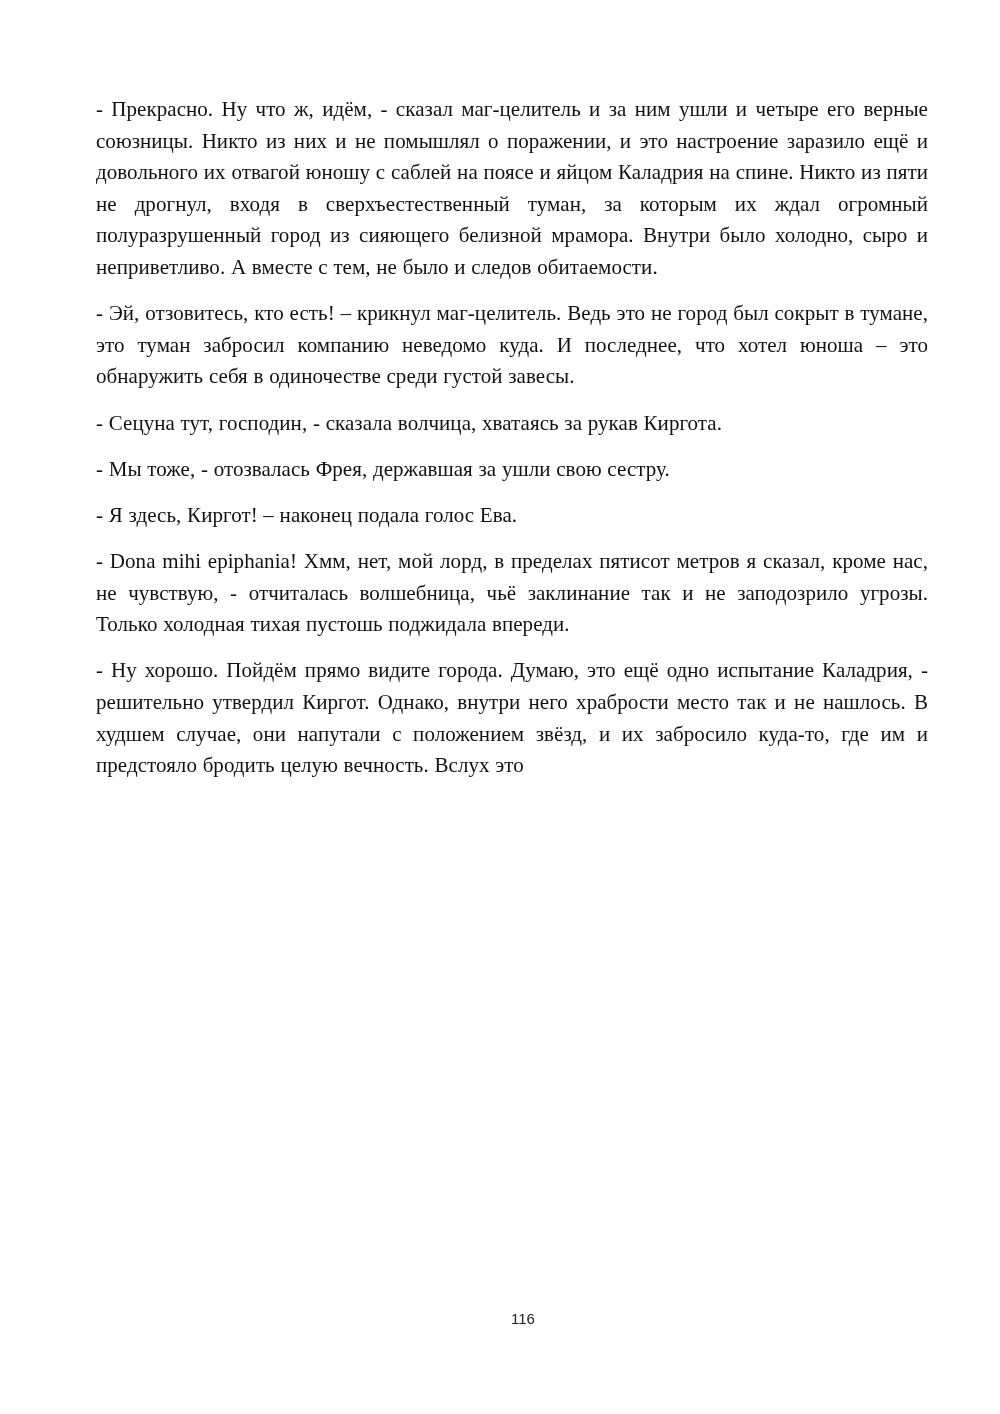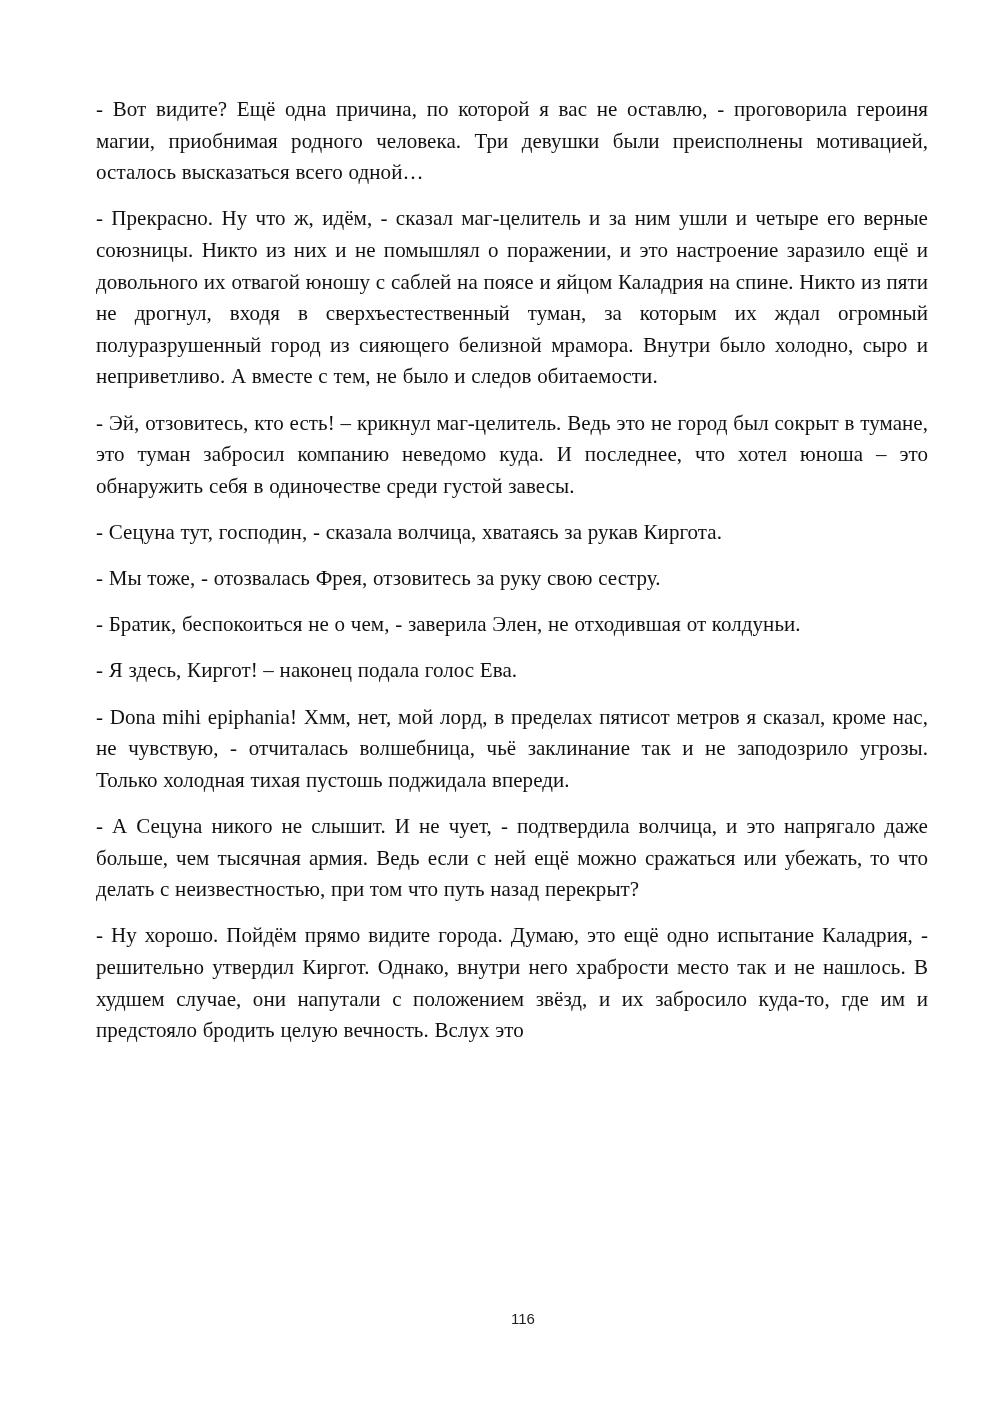--- a/index.html
+++ b/index.html
@@ -37,25 +37,22 @@
       text-align: center;
       font-family: "Liberation Sans", sans-serif;
       font-size: 15px;
       color: #222222;
     }
   </style>
 </head>
 <body>
 
 <div class="page">
-  <p class="para">- Вот видите? Ещё одна причина, по которой я вас не оставлю, - проговорила героиня магии, приобнимая родного человека. Три девушки были преисполнены мотивацией, осталось высказаться всего одной…</p>
   <p class="para">- Прекрасно. Ну что ж, идём, - сказал маг-целитель и за ним ушли и четыре его верные союзницы. Никто из них и не помышлял о поражении, и это настроение заразило ещё и довольного их отвагой юношу с саблей на поясе и яйцом Каладрия на спине. Никто из пяти не дрогнул, входя в сверхъестественный туман, за которым их ждал огромный полуразрушенный город из сияющего белизной мрамора. Внутри было холодно, сыро и неприветливо. А вместе с тем, не было и следов обитаемости.</p>
   <p class="para">- Эй, отзовитесь, кто есть! – крикнул маг-целитель. Ведь это не город был сокрыт в тумане, это туман забросил компанию неведомо куда. И последнее, что хотел юноша – это обнаружить себя в одиночестве среди густой завесы.</p>
   <p class="para">- Сецуна тут, господин, - сказала волчица, хватаясь за рукав Киргота.</p>
-  <p class="para">- Мы тоже, - отозвалась Фрея, отзовитесь за руку свою сестру.</p>
-  <p class="para">- Братик, беспокоиться не о чем, - заверила Элен, не отходившая от колдуньи.</p>
+  <p class="para">- Мы тоже, - отозвалась Фрея, державшая за ушли свою сестру.</p>
   <p class="para">- Я здесь, Киргот! – наконец подала голос Ева.</p>
   <p class="para">- Dona mihi epiphania! Хмм, нет, мой лорд, в пределах пятисот метров я сказал, кроме нас, не чувствую, - отчиталась волшебница, чьё заклинание так и не заподозрило угрозы. Только холодная тихая пустошь поджидала впереди.</p>
-  <p class="para">- А Сецуна никого не слышит. И не чует, - подтвердила волчица, и это напрягало даже больше, чем тысячная армия. Ведь если с ней ещё можно сражаться или убежать, то что делать с неизвестностью, при том что путь назад перекрыт?</p>
   <p class="para">- Ну хорошо. Пойдём прямо видите города. Думаю, это ещё одно испытание Каладрия, - решительно утвердил Киргот. Однако, внутри него храбрости место так и не нашлось. В худшем случае, они напутали с положением звёзд, и их забросило куда-то, где им и предстояло бродить целую вечность. Вслух это</p>
 </div>
 
 <div class="page-number">116</div>
 
 </body></html>

